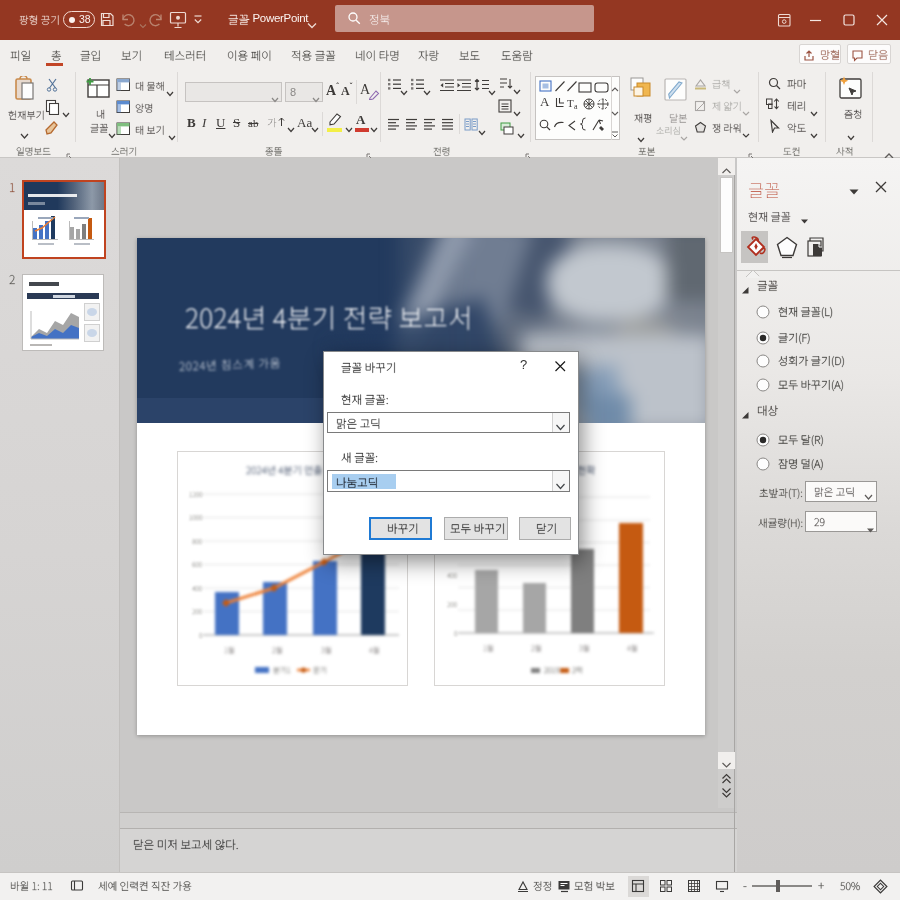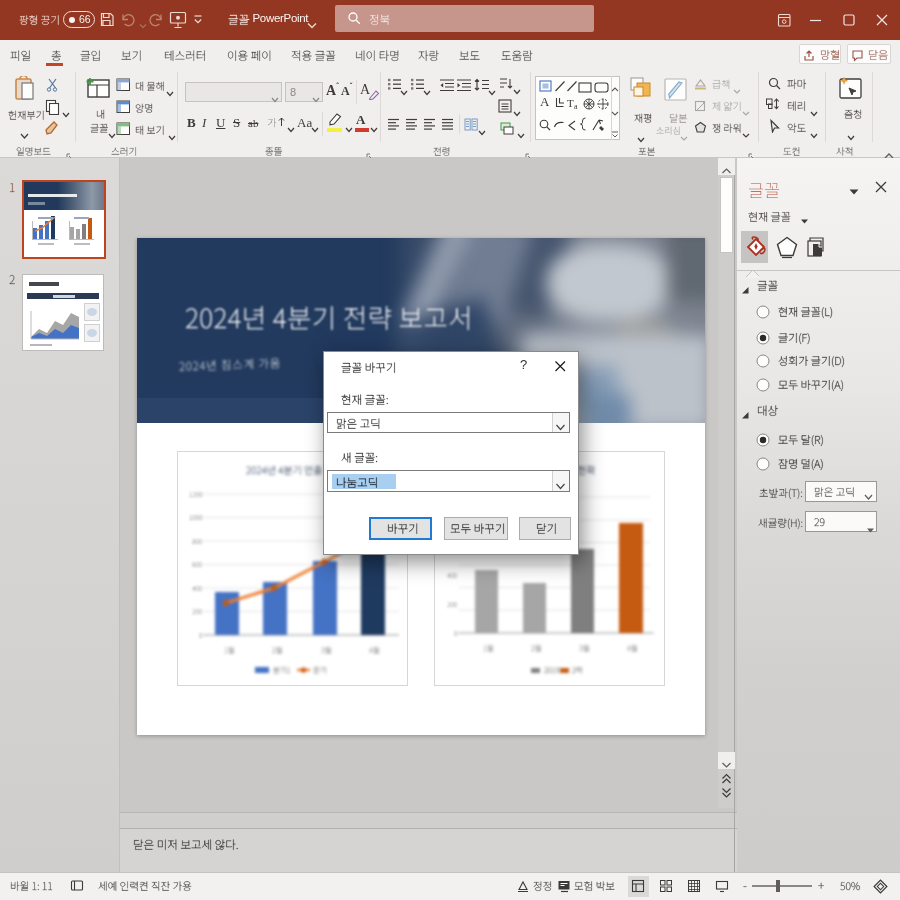--- a/index.html
+++ b/index.html
@@ -3,21 +3,21 @@
 *{margin:0;padding:0;box-sizing:border-box}
 html,body{width:900px;height:900px;overflow:hidden;background:#c9c8c7;
 font-family:"Liberation Sans",sans-serif}
 </style></head><body>
 <div style="position:absolute;left:0px;top:0px;width:900px;height:40px;background:#943722"></div>
 <div style="position:absolute;left:17.0px;top:9.5px;width:45px;height:19px;"><svg width="45" height="19" viewBox="-2 -14 45 19">
       <path d="M1 -7.7L6 -7.7L6 -7.4L1 -7.4ZM0.8 -3.7L0.7 -4.1Q1.5 -4.1 2.5 -4.1Q3.5 -4.1 4.5 -4.2Q5.6 -4.2 6.5 -4.4L6.5 -4.1Q5.6 -3.9 4.6 -3.9Q3.5 -3.8 2.6 -3.8Q1.6 -3.7 0.8 -3.7ZM2.1 -7.5L2.4 -7.5L2.4 -4L2.1 -4ZM4.5 -7.5L4.8 -7.5L4.8 -4L4.5 -4ZM4.8 -2.6Q5.8 -2.6 6.4 -2.4Q7.1 -2.2 7.4 -1.8Q7.8 -1.5 7.8 -1Q7.8 -0.2 7 0.2Q6.2 0.7 4.8 0.7Q3.9 0.7 3.2 0.5Q2.6 0.3 2.2 -0.1Q1.9 -0.4 1.9 -1Q1.9 -1.5 2.2 -1.8Q2.6 -2.2 3.2 -2.4Q3.9 -2.6 4.8 -2.6ZM4.8 -2.2Q4 -2.2 3.5 -2.1Q2.9 -1.9 2.5 -1.6Q2.2 -1.3 2.2 -1Q2.2 -0.6 2.5 -0.3Q2.9 0 3.5 0.2Q4 0.4 4.8 0.4Q5.6 0.4 6.2 0.2Q6.8 0 7.1 -0.3Q7.5 -0.6 7.5 -1Q7.5 -1.3 7.1 -1.6Q6.8 -1.9 6.2 -2.1Q5.6 -2.2 4.8 -2.2ZM7.4 -8.6L7.7 -8.6L7.7 -2.8L7.4 -2.8ZM7.6 -6L9.2 -6L9.2 -5.6L7.6 -5.6ZM15.5 -6.1L17.6 -6.1L17.6 -5.8L15.5 -5.8ZM15.5 -4.4L17.6 -4.4L17.6 -4.1L15.5 -4.1ZM10.3 -7.4L15.6 -7.4L15.6 -7L10.3 -7ZM12.9 -6.4Q13.5 -6.4 14 -6.2Q14.4 -6 14.7 -5.6Q14.9 -5.2 14.9 -4.7Q14.9 -4.2 14.7 -3.8Q14.4 -3.4 14 -3.2Q13.5 -3 12.9 -3Q12.3 -3 11.9 -3.2Q11.4 -3.4 11.2 -3.8Q10.9 -4.2 10.9 -4.7Q10.9 -5.2 11.2 -5.6Q11.4 -6 11.9 -6.2Q12.3 -6.4 12.9 -6.4ZM12.9 -6.1Q12.2 -6.1 11.7 -5.7Q11.2 -5.3 11.2 -4.7Q11.2 -4.1 11.7 -3.7Q12.2 -3.3 12.9 -3.3Q13.7 -3.3 14.1 -3.7Q14.6 -4.1 14.6 -4.7Q14.6 -5.3 14.1 -5.7Q13.7 -6.1 12.9 -6.1ZM12.8 -8.7L13.1 -8.7L13.1 -7.1L12.8 -7.1ZM17.4 -8.6L17.8 -8.6L17.8 -2.5L17.4 -2.5ZM14.8 -2.4Q15.8 -2.4 16.4 -2.2Q17.1 -2.1 17.5 -1.7Q17.8 -1.4 17.8 -0.9Q17.8 -0.4 17.5 -0Q17.1 0.3 16.4 0.5Q15.8 0.7 14.8 0.7Q13.9 0.7 13.2 0.5Q12.5 0.3 12.2 -0Q11.8 -0.4 11.8 -0.9Q11.8 -1.4 12.2 -1.7Q12.5 -2.1 13.2 -2.2Q13.9 -2.4 14.8 -2.4ZM14.8 -2.1Q13.6 -2.1 12.9 -1.8Q12.2 -1.4 12.2 -0.9Q12.2 -0.3 12.9 0Q13.6 0.4 14.8 0.4Q16 0.4 16.8 0Q17.5 -0.3 17.5 -0.9Q17.5 -1.4 16.8 -1.8Q16 -2.1 14.8 -2.1ZM22.2 -4.5L30.7 -4.5L30.7 -4.2L22.2 -4.2ZM23 -8L25.8 -8L25.8 -7.7L23 -7.7ZM25.6 -8L26 -8L26 -8Q26 -7.7 25.9 -6.8Q25.9 -5.9 25.6 -4.5L25.2 -4.5Q25.4 -5.4 25.5 -6.1Q25.6 -6.8 25.6 -7.3Q25.6 -7.8 25.6 -8ZM26.7 -8L29.3 -8L29.3 -7.7L26.7 -7.7ZM29.2 -8L29.5 -8L29.5 -7.9Q29.5 -7.5 29.5 -6.6Q29.4 -5.7 29.2 -4.4L28.8 -4.5Q29 -5.4 29.1 -6Q29.2 -6.7 29.2 -7.2Q29.2 -7.6 29.2 -7.9ZM26.4 -2.8Q27.4 -2.8 28.1 -2.6Q28.8 -2.4 29.2 -2Q29.6 -1.6 29.6 -1.1Q29.6 -0.5 29.2 -0.1Q28.8 0.3 28.1 0.5Q27.4 0.7 26.4 0.7Q25.4 0.7 24.7 0.5Q24 0.3 23.6 -0.1Q23.3 -0.5 23.3 -1.1Q23.3 -1.6 23.6 -2Q24 -2.4 24.7 -2.6Q25.4 -2.8 26.4 -2.8ZM26.4 -2.5Q25.6 -2.5 24.9 -2.4Q24.3 -2.2 24 -1.9Q23.6 -1.5 23.6 -1.1Q23.6 -0.7 24 -0.3Q24.3 0 24.9 0.2Q25.6 0.4 26.4 0.4Q27.3 0.4 27.9 0.2Q28.5 0 28.9 -0.3Q29.2 -0.7 29.2 -1.1Q29.2 -1.5 28.9 -1.9Q28.5 -2.2 27.9 -2.4Q27.3 -2.5 26.4 -2.5ZM39 -8.6L39.4 -8.6L39.4 0.7L39 0.7ZM36.4 -7.5L36.7 -7.5Q36.7 -6.6 36.4 -5.7Q36.1 -4.8 35.6 -4Q35 -3.1 34.2 -2.4Q33.4 -1.7 32.3 -1.2L32.1 -1.5Q33.5 -2.1 34.4 -3.1Q35.4 -4 35.9 -5.2Q36.4 -6.3 36.4 -7.5ZM32.5 -7.5L36.4 -7.5L36.4 -7.2L32.5 -7.2Z" fill="#f6e6df" stroke="#f6e6df" stroke-width="0.3"></path>
     </svg></div>
 <div style="position:absolute;left:63px;top:11px;width:32px;height:17px;border:1.4px solid rgba(248,226,218,.95);border-radius:8.5px"></div>
 <div style="position:absolute;left:68.5px;top:16.5px;width:6px;height:6px;background:#fbf2ef;border-radius:50%"></div>
-<div style="position:absolute;left:79px;top:13px;color:#fbf2ef;font-size:10.5px;font-family:'Liberation Sans',sans-serif">66</div>
+<div style="position:absolute;left:79px;top:13px;color:#fbf2ef;font-size:10.5px;font-family:'Liberation Sans',sans-serif">38</div>
 <div style="position:absolute;left:100px;top:12px;"><svg width="15" height="16">
       <path d="M1.5 1.5 h9 l2.5 2.5 v9.5 h-11.5 Z M3.5 1.5 v4 h5.5 v-4 M3 13.5 v-5 h7 v5" stroke="#f0ddd7" stroke-width="1.2" fill="none"></path>
     </svg></div>
 <div style="position:absolute;left:119px;top:11px;"><svg width="19" height="18">
       <path d="M4 8.5 a5.5 5.5 0 1 1 1.6 4.6" stroke="#b9836f" stroke-width="1.4" fill="none"></path>
       <path d="M4 3.5 v5 h5" fill="none" stroke="#bc8672" stroke-width="1.3"></path>
     </svg></div>
 <div style="position:absolute;left:139px;top:16px;"><svg width="8" height="7">
       <path d="M1 1.5 L4 4.5 L7 1.5" stroke="#a9745f" stroke-width="1.1" fill="none"></path>
     </svg></div>

